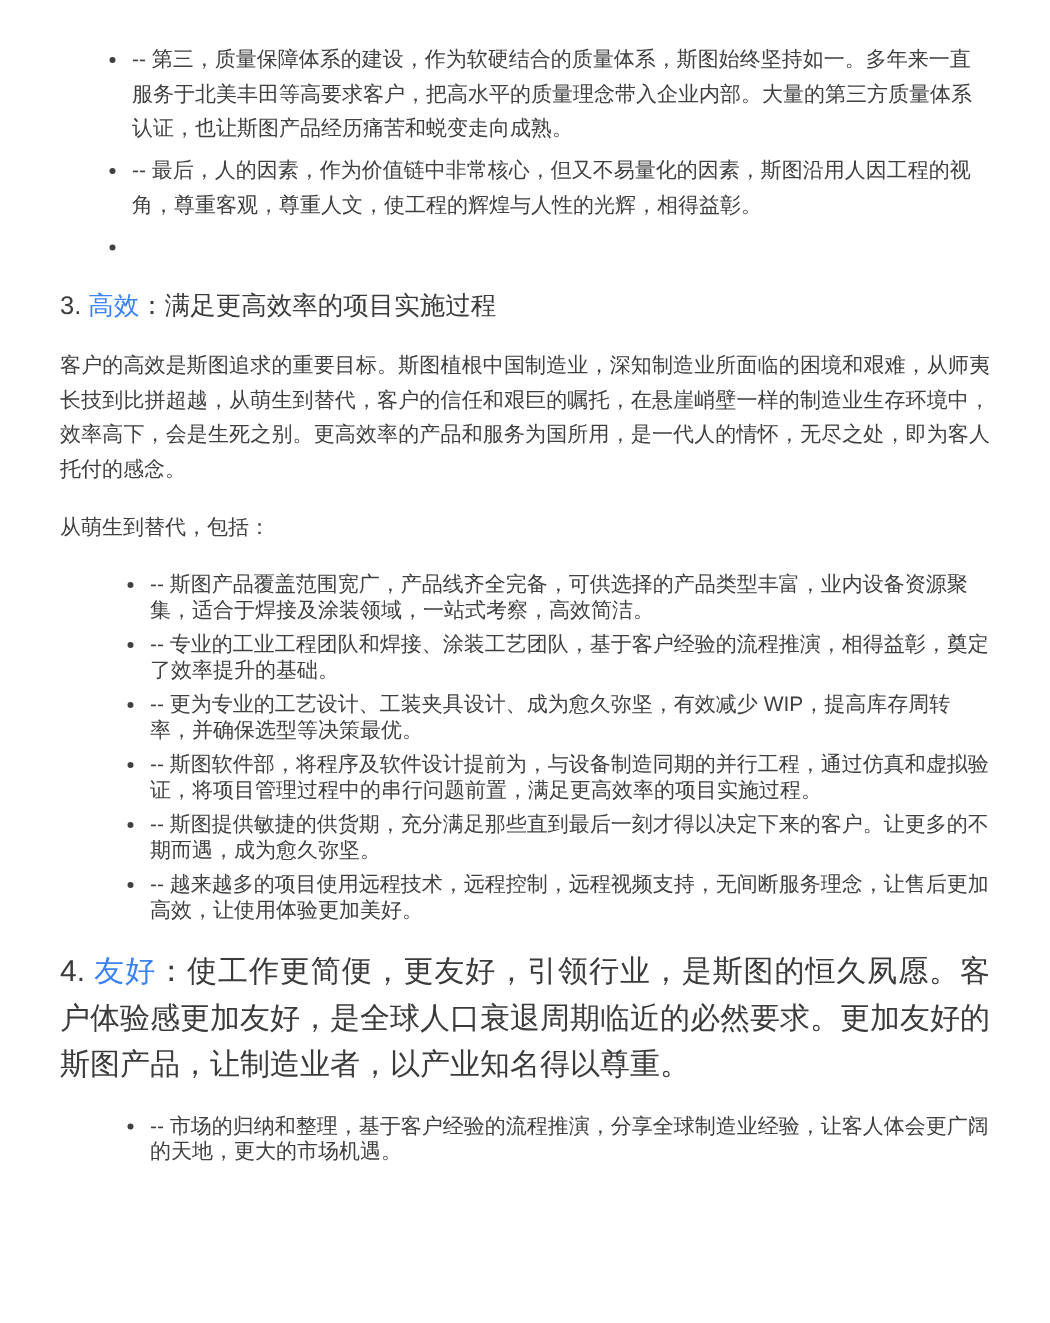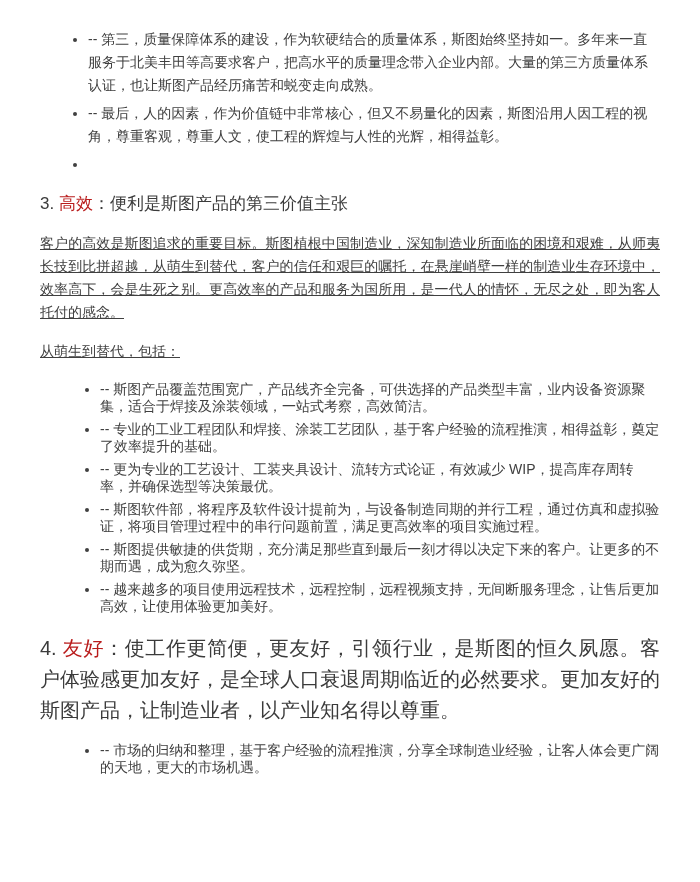--- a/index.html
+++ b/index.html
@@ -42,58 +42,57 @@
     font-size: 17px;
     font-weight: 400;
     color: #3b3b3b;
     margin: 16px 0 16px 0;
     line-height: 24px;
   }
   .para {
     margin: 0 0 16px 0;
     line-height: 23px;
     text-align: justify;
-    text-decoration: underline;
   }
   .intro {
     margin: 0 0 18px 0;
   }
   .h4head {
     font-size: 20px;
     font-weight: 400;
     color: #3b3b3b;
     margin: 18px 0 16px 0;
     line-height: 31px;
     text-align: justify;
   }
   .red {
-    color: #b91c1c;
+    color: #3b82f6;
   }
 </style>
 </head>
 <body>
 
 <div class="page">
 
   <ul class="blist top-list">
     <li>-- 第三，质量保障体系的建设，作为软硬结合的质量体系，斯图始终坚持如一。多年来一直服务于北美丰田等高要求客户，把高水平的质量理念带入企业内部。大量的第三方质量体系认证，也让斯图产品经历痛苦和蜕变走向成熟。</li>
     <li>-- 最后，人的因素，作为价值链中非常核心，但又不易量化的因素，斯图沿用人因工程的视角，尊重客观，尊重人文，使工程的辉煌与人性的光辉，相得益彰。</li>
     <li>&nbsp;</li>
   </ul>
 
-  <h3 class="h3"><span>3. </span><span class="red">高效</span><span>：便利是斯图产品的第三价值主张</span></h3>
+  <h3 class="h3"><span>3. </span><span class="red">高效</span><span>：满足更高效率的项目实施过程</span></h3>
 
   <p class="para">客户的高效是斯图追求的重要目标。斯图植根中国制造业，深知制造业所面临的困境和艰难，从师夷长技到比拼超越，从萌生到替代，客户的信任和艰巨的嘱托，在悬崖峭壁一样的制造业生存环境中，效率高下，会是生死之别。更高效率的产品和服务为国所用，是一代人的情怀，无尽之处，即为客人托付的感念。</p>
 
   <p class="para intro">从萌生到替代，包括：</p>
 
   <ul class="blist mid-list">
     <li>-- 斯图产品覆盖范围宽广，产品线齐全完备，可供选择的产品类型丰富，业内设备资源聚集，适合于焊接及涂装领域，一站式考察，高效简洁。</li>
     <li>-- 专业的工业工程团队和焊接、涂装工艺团队，基于客户经验的流程推演，相得益彰，奠定了效率提升的基础。</li>
-    <li>-- 更为专业的工艺设计、工装夹具设计、流转方式论证，有效减少 WIP，提高库存周转率，并确保选型等决策最优。</li>
+    <li>-- 更为专业的工艺设计、工装夹具设计、成为愈久弥坚，有效减少 WIP，提高库存周转率，并确保选型等决策最优。</li>
     <li>-- 斯图软件部，将程序及软件设计提前为，与设备制造同期的并行工程，通过仿真和虚拟验证，将项目管理过程中的串行问题前置，满足更高效率的项目实施过程。</li>
     <li>-- 斯图提供敏捷的供货期，充分满足那些直到最后一刻才得以决定下来的客户。让更多的不期而遇，成为愈久弥坚。</li>
     <li>-- 越来越多的项目使用远程技术，远程控制，远程视频支持，无间断服务理念，让售后更加高效，让使用体验更加美好。</li>
   </ul>
 
   <h2 class="h4head"><span>4. </span><span class="red">友好</span><span>：使工作更简便，更友好，引领行业，是斯图的恒久夙愿。客户体验感更加友好，是全球人口衰退周期临近的必然要求。更加友好的斯图产品，让制造业者，以产业知名得以尊重。</span></h2>
 
   <ul class="blist bottom-list">
     <li>-- 市场的归纳和整理，基于客户经验的流程推演，分享全球制造业经验，让客人体会更广阔的天地，更大的市场机遇。</li>
   </ul>

